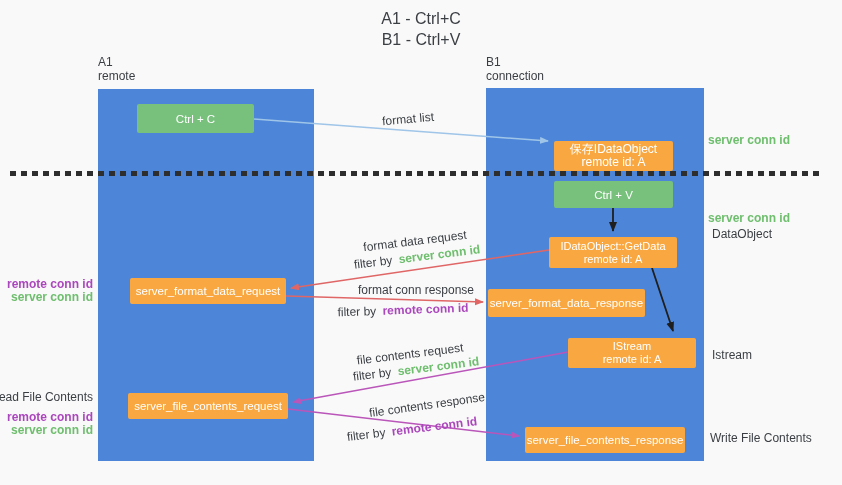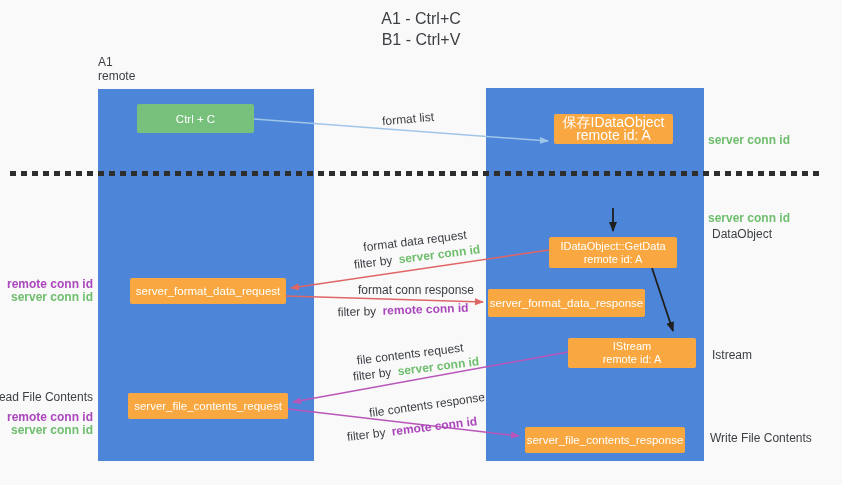--- a/index.html
+++ b/index.html
@@ -46,20 +46,24 @@
 
   <div class="title">
     <div>A1 - Ctrl+C</div>
     <div>B1 - Ctrl+V</div>
   </div>
 
   <div class="col-header" style="left:98px;width:216px;top:55px">
     <div>A1</div>
     <div>remote</div>
   </div>
+  <div class="col-header" style="left:486px;width:218px;top:55px">
+    <div>B1</div>
+    <div>connection</div>
+  </div>
 
   <div class="lifeline" style="left:98px;top:89px;width:216px;height:372px"></div>
   <div class="lifeline" style="left:486px;top:88px;width:218px;height:373px"></div>
 
   <div class="dotted"></div>
 
   <svg class="arrows" width="842" height="485" viewBox="0 0 842 485">
     <defs>
       <marker id="ah-blue" markerUnits="userSpaceOnUse" markerWidth="10" markerHeight="8" refX="8" refY="3.5" orient="auto">
           <path d="M0,0 L9,3.5 L0,7 Z" fill="#9fc5e8"></path>
@@ -80,25 +84,28 @@
     <line x1="549" y1="250" x2="291" y2="288" stroke="#e06666" stroke-width="1.5" marker-end="url(#ah-red)"></line>
     <line x1="286" y1="296" x2="483" y2="302" stroke="#e06666" stroke-width="1.5" marker-end="url(#ah-red)"></line>
     <line x1="568" y1="352" x2="293" y2="402" stroke="#ba55ba" stroke-width="1.5" marker-end="url(#ah-mag)"></line>
     <line x1="288" y1="409" x2="519" y2="436" stroke="#ba55ba" stroke-width="1.5" marker-end="url(#ah-mag)"></line>
   </svg>
 
   <div class="box green" style="left:137px;top:104px;width:117px;height:29px">
     <div>Ctrl + C</div>
   </div>
 
-  <div class="box orange" style="left:554px;top:114px;width:119px;height:30px;font-size:14px;line-height:13px">
+  <div class="box orange" style="left:554px;top:141px;width:119px;height:30px;font-size:12px;line-height:13px">
     <div>保存IDataObject</div>
     <div>remote id: A</div>
   </div>
 
+  <div class="box green" style="left:554px;top:181px;width:119px;height:27px">
+    <div>Ctrl + V</div>
+  </div>
 
   <div class="box orange" style="left:549px;top:237px;width:128px;height:31px;font-size:11px;line-height:13px">
     <div>IDataObject::GetData</div>
     <div>remote id: A</div>
   </div>
 
   <div class="box orange" style="left:130px;top:278px;width:156px;height:26px">
     <div>server_format_data_request</div>
   </div>
 

